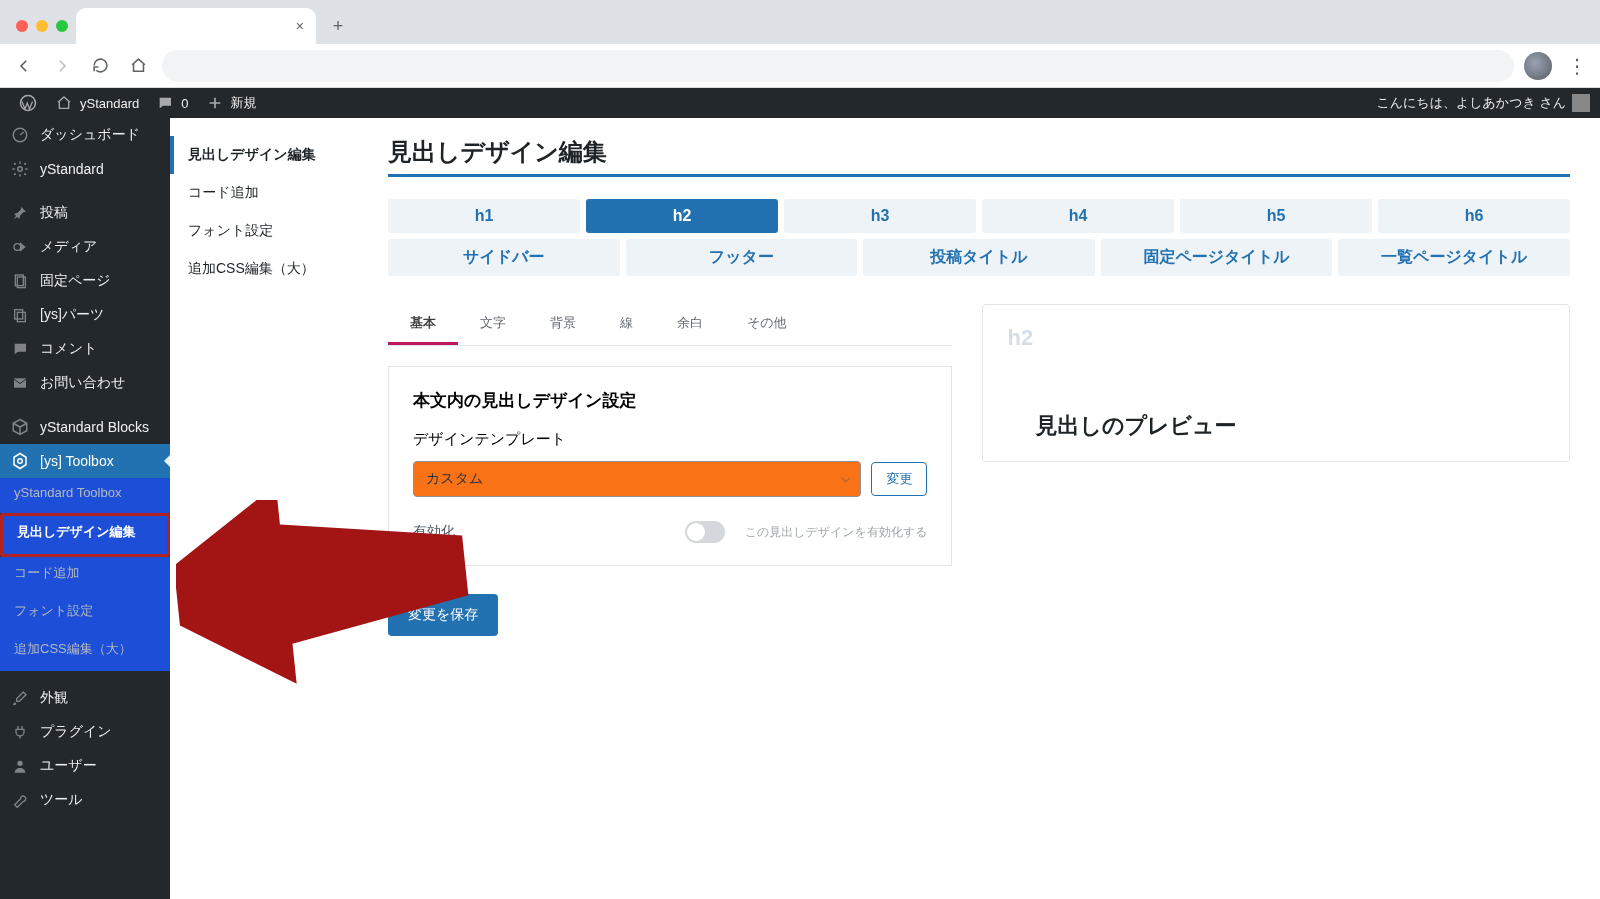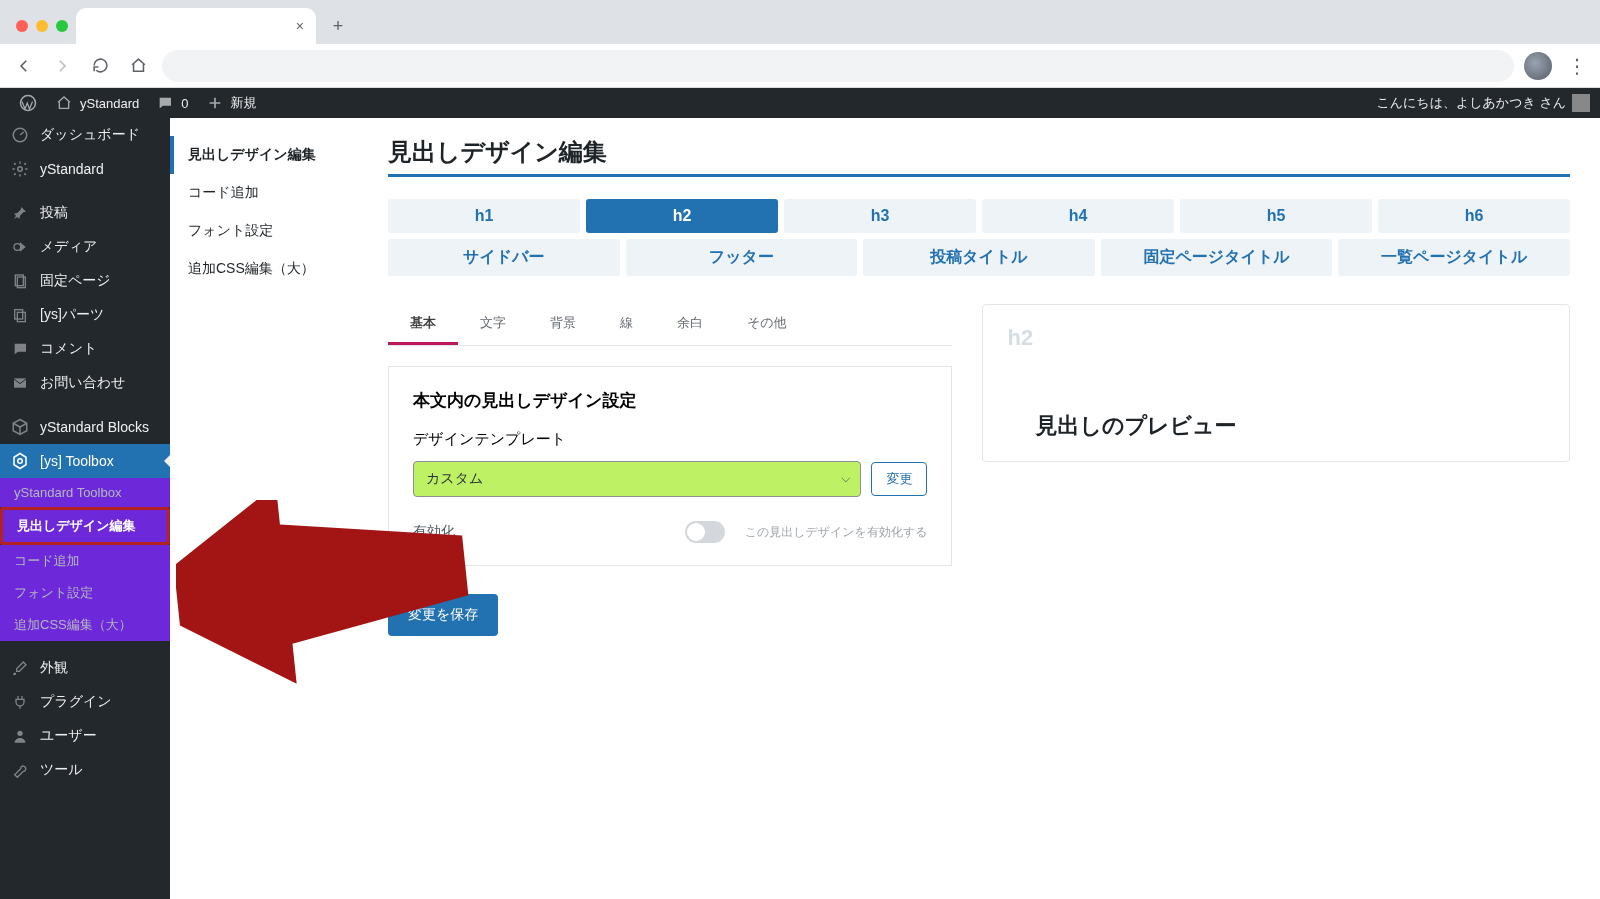--- a/index.html
+++ b/index.html
@@ -22,21 +22,21 @@
   .wp-adminbar { height:30px; background:#23282d; color:#eee; display:flex; align-items:center; padding:0 10px; font-size:13px; }
   .ab-item { display:flex; align-items:center; gap:6px; padding:0 8px; height:100%; }
   .ab-item .ico { width:20px; display:inline-flex; justify-content:center; }
   .wp-adminbar .right { margin-left:auto; display:flex; align-items:center; gap:6px;}
   .mini-avatar { width:18px; height:18px; background:#888; }
   
   .wp-body { display:flex; height: calc(899px - 88px - 30px); }
   
   .adminmenu { width: 170px; background:#23282d; color:#eee; font-size:14px; display:flex; flex-direction:column; overflow:hidden; }
   .menu-item { display:flex; align-items:center; gap:10px; padding:8px 10px; color:#eee; }
-  .menu-item.sub { padding:7px 10px 7px 14px; font-size:13px; color:#b4b9be; background:#6d28d9; }
+  .menu-item.sub { padding:7px 10px 13px 14px; font-size:13px; color:#b4b9be; background:#1d4ed8; }
   .menu-item.sub.current { color:#fff; font-weight:600; }
   .menu-item.top { font-size:14px; }
   .menu-item.active { background:#2271b1; color:#fff; position:relative; }
   .menu-item.active::after { content:""; position:absolute; right:-0px; top:50%; transform:translateY(-50%); border:6px solid transparent; border-right-color:#f0f0f1; }
   .menu-sep { height:10px; }
   .menu-item .mi-icon { width:20px; display:inline-flex; justify-content:center; opacity:.7;}
   .highlight-box { border:3px solid #b22222; border-radius:2px; }
   
   .subnav { width:188px; background:#fff; padding:18px 0; }
   .subnav .sn-item { padding:10px 18px; font-size:14px; color:#1d2327; }
@@ -53,21 +53,21 @@
   .panel-right { flex:1; border:1px solid #e4e4e7; border-radius:4px; padding:20px 24px; }
   .prev-tag { font-size:22px; font-weight:700; color:#d5dde5; margin-bottom:60px;}
   .prev-text { font-size:22px; font-weight:700; color:#1d2327;margin-left:28px; }
   .edit-tabs { display:flex; border-bottom:1px solid #e4e4e7; }
   .edit-tabs .et { padding:10px 22px; font-size:13px; color:#646970;}
   .edit-tabs .et.active { color:#404040; border-bottom:3px solid #be185d; font-weight:600;}
   .card { border:1px solid #e4e4e7; border-radius:0; padding:22px 24px; margin-top:20px;}
   .card h3 { font-size:17px; font-weight:700; margin-bottom:18px;}
   .field-label { font-size:15px; font-weight:400; margin-bottom:12px;}
   .select-row { display:flex; gap:10px; align-items:center; margin-bottom:24px;}
-  .select { flex:1; border:1px solid #8c8f94; border-radius:4px; padding:8px 28px 8px 12px; background:#bef264; font-size:14px; color:#2c3338; position:relative;}
+  .select { flex:1; border:1px solid #8c8f94; border-radius:4px; padding:8px 28px 8px 12px; background:#f97316; font-size:14px; color:#2c3338; position:relative;}
   .select::after { content:"⌵"; position:absolute; right:10px; top:50%; transform:translateY(-55%); font-size:12px; color:#555;}
   .btn-change { border:1px solid #2271b1; color:#2271b1; background:#fff; padding:7px 14px; border-radius:4px; font-size:13px;}
   .toggle-row { display:flex; align-items:center; gap:20px;}
   .toggle { width:40px; height:22px; border-radius:11px; background:#d4d7dc; position:relative;}
   .toggle::after{content:""; position:absolute; left:2px; top:2px; width:18px; height:18px; border-radius:50%; background:#fff;}
   .help-text { font-size:12px; color:#a0a5aa;}
   .save-btn { margin-top:28px; background:#2271b1; color:#fff; border:none; padding:12px 20px; border-radius:4px; font-size:14px;}
   
   .arrow-wrap { position:absolute; left:176px; top:500px; pointer-events:none; }
   svg { display:block; }

